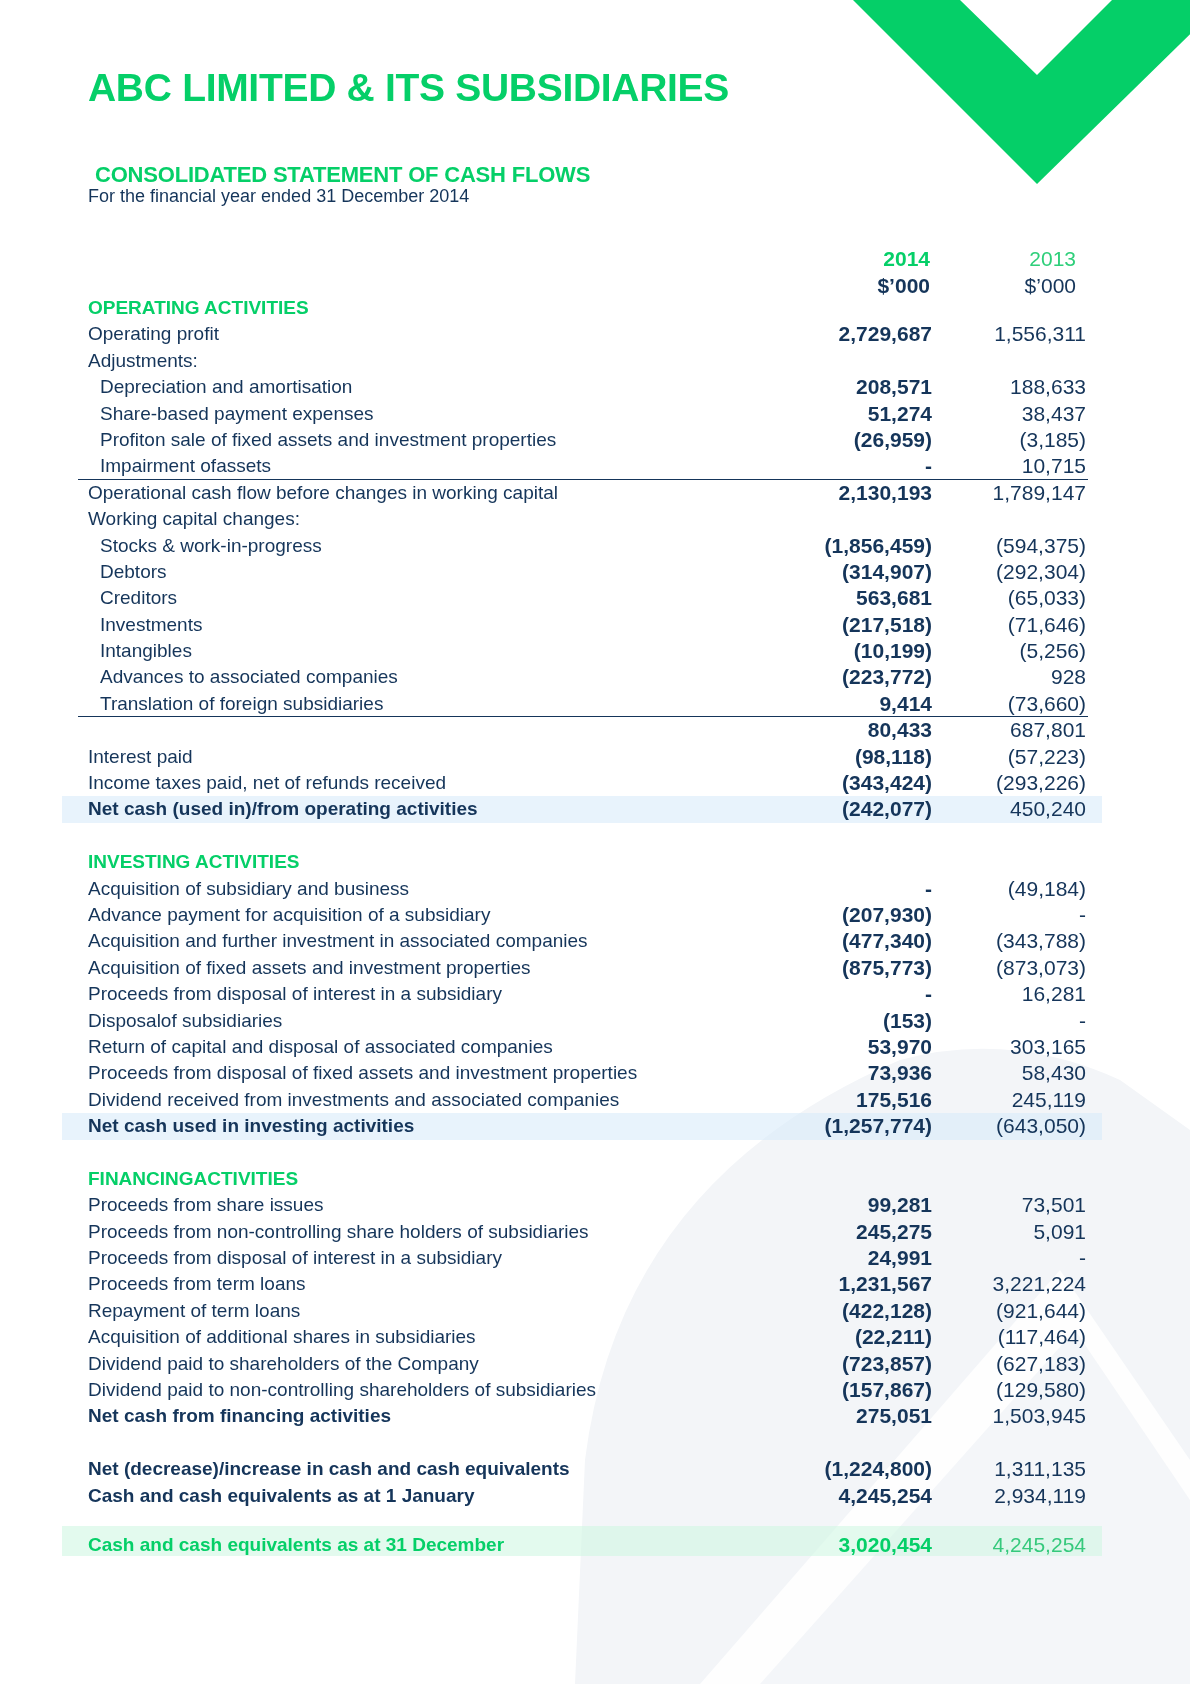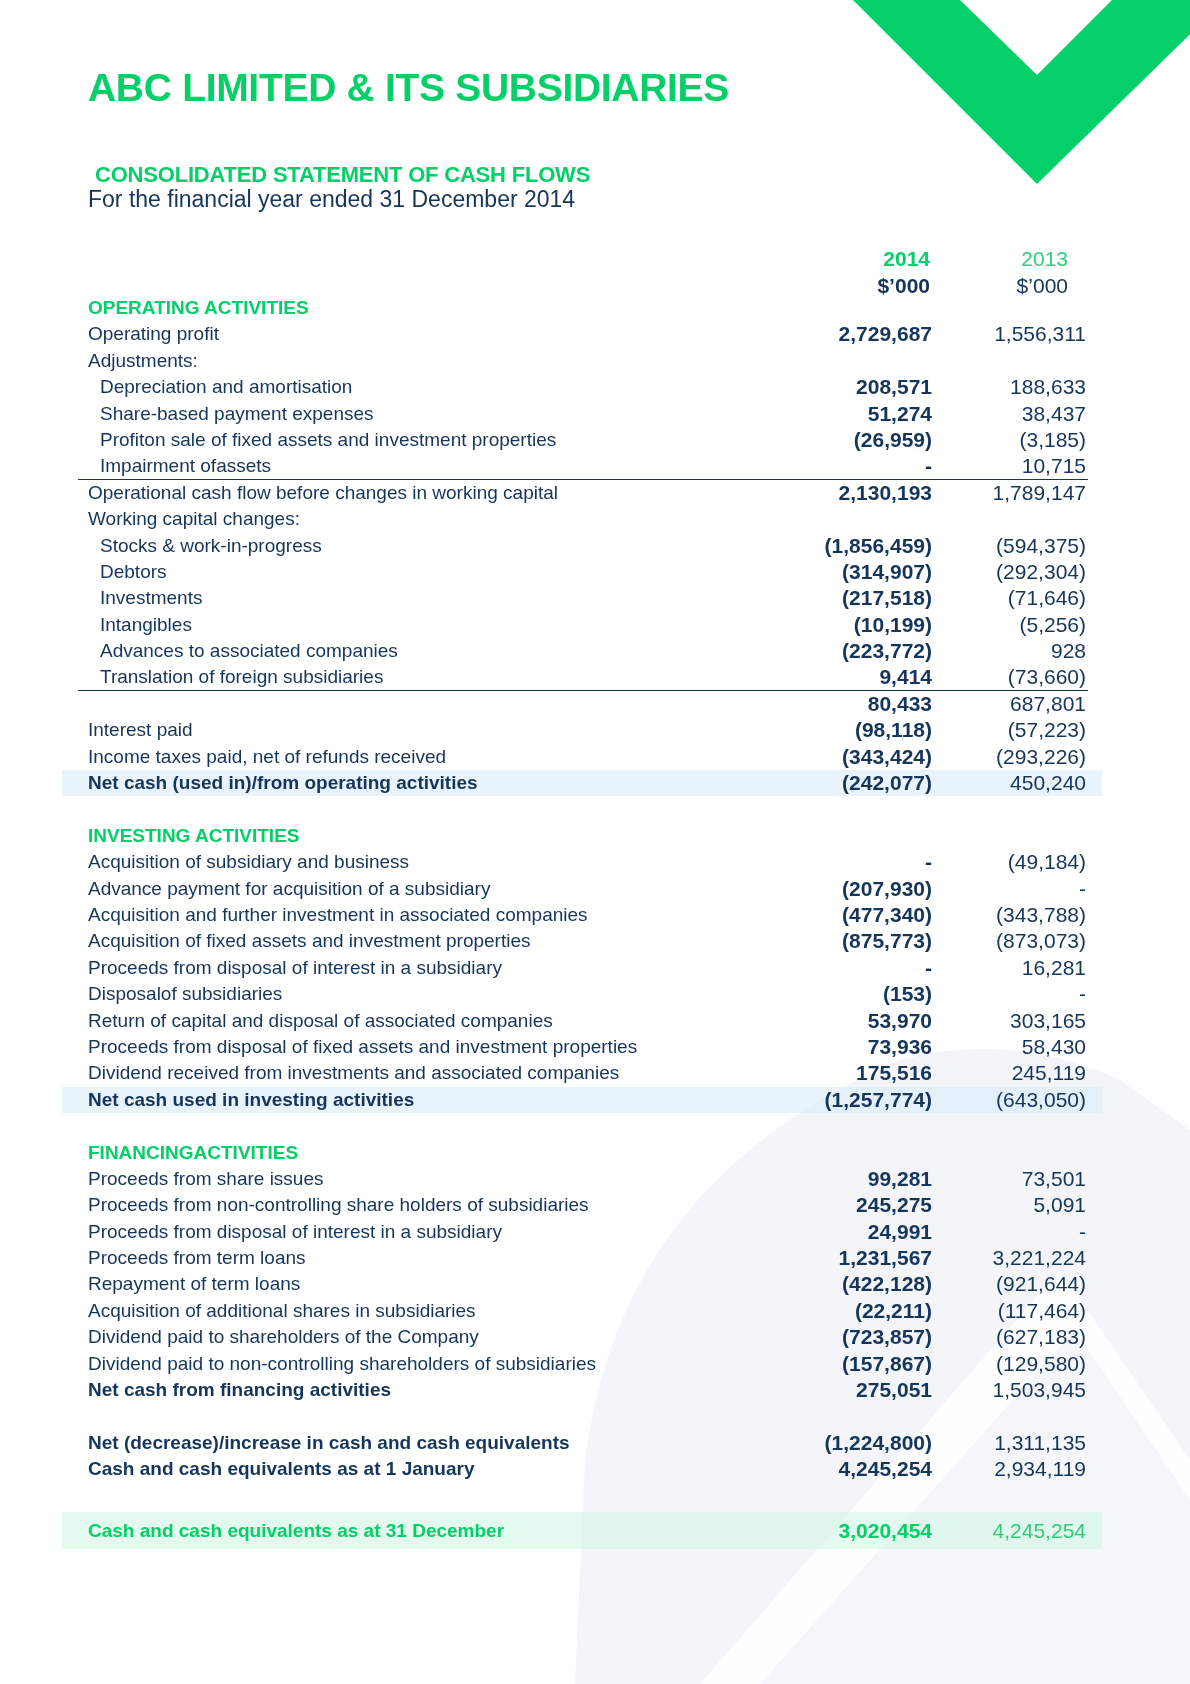--- a/index.html
+++ b/index.html
@@ -3,24 +3,24 @@
 <meta charset="utf-8">
 <style>
   html, body { margin:0; padding:0; }
   body { width:1190px; height:1684px; position:relative; overflow:hidden; background:#ffffff;
          font-family:"Liberation Sans", "DejaVu Sans", sans-serif; color:#15355a; }
   .bg-shape { position:absolute; left:0; top:0; width:1190px; height:1684px; z-index:0; }
   .chevron { position:absolute; left:0; top:0; width:1190px; height:220px; z-index:1; }
   .content { position:absolute; left:0; top:0; width:1190px; height:1684px; z-index:2; }
   .title { position:absolute; left:88px; top:66px; font-size:39px; font-weight:bold; color:#05cf68; letter-spacing:-0.3px; margin:0; }
   .subtitle { position:absolute; left:88px; top:155px; font-size:22px; font-weight:bold; color:#05cf68; letter-spacing:-0.2px; margin:7px;text-align:right; }
-  .period { position:absolute; left:88px; top:186px; font-size:23px; color:#15355a; margin:0; }
+  .period { position:absolute; left:88px; top:186px; font-size:18px; color:#15355a; margin:0; }
   .col-head { position:absolute; top:245px; text-align:right; font-size:21px; line-height:27px; }
   .col-head.cur { right:260px; font-weight:bold; }
-  .col-head.prev { right:122px; }
+  .col-head.prev { right:114px; }
   .col-head .yr.cur-yr { color:#05cf68; }
   .col-head .yr.prev-yr { color:#2ecf7a; }
   .table { position:absolute; left:62px; top:295px; width:1040px; }
   .row { position:relative; height:26.4px; line-height:26.4px; font-size:19px; }
   .row .label { position:absolute; left:26px; white-space:nowrap; }
   .row.indent .label { left:38px; }
   .row .v1 { position:absolute; right:170px; font-weight:bold; font-size:21px; text-align:right; }
   .row .v2 { position:absolute; right:16px; font-size:21px; text-align:right; }
   .row.section .label { font-weight:bold; color:#05cf68; font-size:19px; }
   .row.total .label { font-weight:bold; }
@@ -104,20 +104,25 @@
         <span class="label">Stocks &amp; work-in-progress</span>
         <span class="v1">(1,856,459)</span>
         <span class="v2">(594,375)</span>
       </div>
     <div class="row indent">
         <span class="label">Debtors</span>
         <span class="v1">(314,907)</span>
         <span class="v2">(292,304)</span>
       </div>
     <div class="row indent">
+        <span class="label">Creditors</span>
+        <span class="v1">563,681</span>
+        <span class="v2">(65,033)</span>
+      </div>
+    <div class="row indent">
         <span class="label">Investments</span>
         <span class="v1">(217,518)</span>
         <span class="v2">(71,646)</span>
       </div>
     <div class="row indent">
         <span class="label">Intangibles</span>
         <span class="v1">(10,199)</span>
         <span class="v2">(5,256)</span>
       </div>
     <div class="row indent">
@@ -264,19 +269,19 @@
         <span class="label">Net (decrease)/increase in cash and cash equivalents</span>
         <span class="v1">(1,224,800)</span>
         <span class="v2">1,311,135</span>
       </div>
     <div class="row total">
         <span class="label">Cash and cash equivalents as at 1 January</span>
         <span class="v1">4,245,254</span>
         <span class="v2">2,934,119</span>
       </div>
     <div class="row spacer-lg"></div>
-    <div class="row total hl-green" style="height:37px; line-height:38px;margin-top:12px;">
+    <div class="row total hl-green" style="height:30px; line-height:38px;">
         <span class="label">Cash and cash equivalents as at 31 December</span>
         <span class="v1">3,020,454</span>
         <span class="v2">4,245,254</span>
       </div>
   </div>
 </div>
 
 </body></html>

